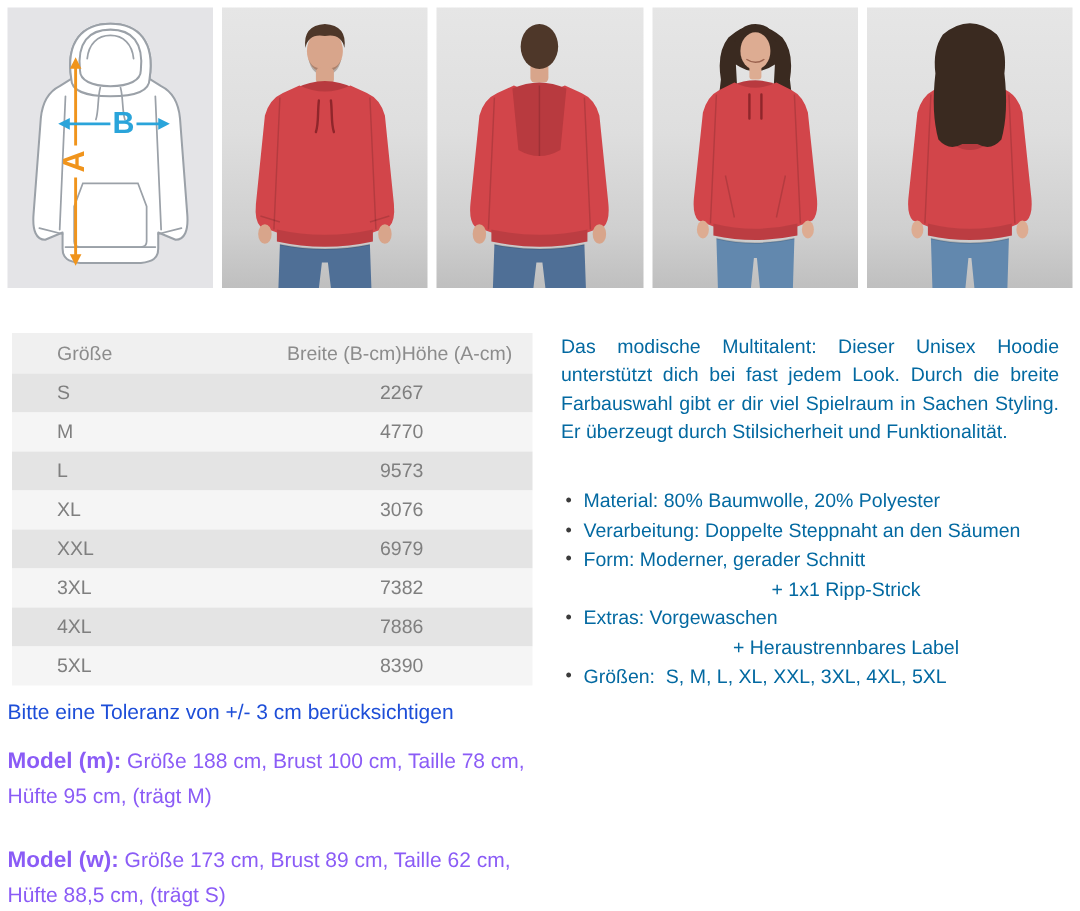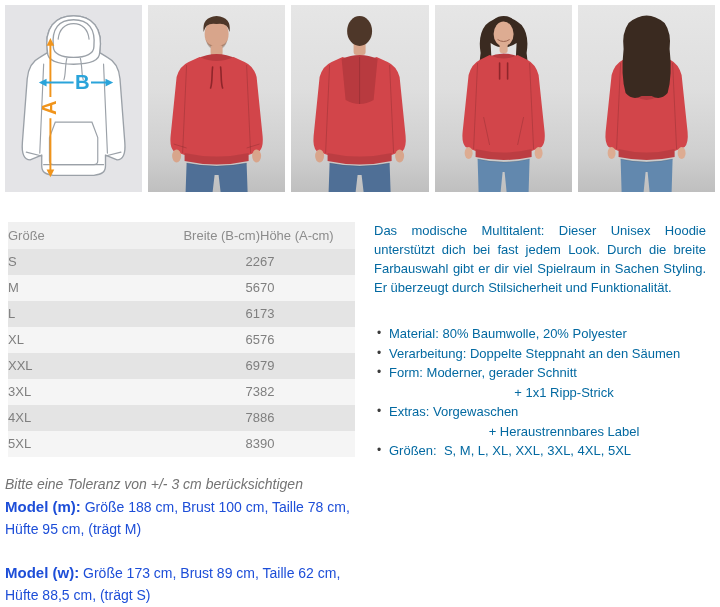--- a/index.html
+++ b/index.html
@@ -41,21 +41,21 @@
   
   .size-table {
     position:absolute; top:222px; left:8px; width:347px;
     border-collapse:collapse; font-size:13px; line-height:16px;
   }
   .size-table th {
     background:#f0f0f0; color:#8c8c8c; font-weight:normal; text-align:left;
     padding:6px 0 5px 0;
   }
   .size-table td { color:#7f7f7f; text-align:left; padding:5px 0; }
-  .size-table th:nth-child(1), .size-table td:nth-child(1) { width:125px; }
+  .size-table th:nth-child(1), .size-table td:nth-child(1) { width:125px; padding-left:30px; }
   .size-table th:nth-child(2), .size-table td:nth-child(2) { width:127px;text-align:right; }
   .size-table th:nth-child(3), .size-table td:nth-child(3) { width:95px;  }
   .size-table tbody tr:nth-child(odd)  td { background:#e4e4e4; }
   .size-table tbody tr:nth-child(even) td { background:#f5f5f5; }
 
   
   .right-col { position:absolute; top:221px; left:374px; width:332px; color:#0369a1; }
   .description {
     margin:0; font-size:13px; line-height:19px; text-align:justify;
   }
@@ -63,24 +63,24 @@
     margin:27px 0 0 0; padding:0; list-style:none;
     font-size:13px; line-height:19.5px;
   }
   .features li { position:relative; padding-left:15px; }
   .features li::before { content:"\2022"; position:absolute; left:3px; top:0; font-size:12px; color:#3b3b3b; }
   .features li.indent { padding-left:48px;text-align:center; }
   .features li.indent::before { content:""; }
 
   
   .note-tolerance {
-    position:absolute; left:5px; top:475px; width:360px;
-    font-size:14px; color:#737373; line-height:18px;font-style:italic;
-  }
-  .note-model { position:absolute; left:5px; width:358px; font-size:14px; line-height:22px; color:#1d4ed8; }
+    position:absolute; left:5px; top:465px; width:360px;
+    font-size:14px; color:#1d4ed8; line-height:18px;
+  }
+  .note-model { position:absolute; left:5px; width:358px; font-size:14px; line-height:22px; color:#8b5cf6; }
   .note-model-m { top:496px; }
   .note-model-w { top:562px; }
   .note-model b { font-size:15px; }
 </style>
 </head>
 <body>
 
 <div class="page">
 
   <div class="image-strip">
@@ -208,31 +208,31 @@
         </tr>
     </thead>
     <tbody>
         <tr>
           <td>S</td>
           <td>22</td>
           <td>67</td>
         </tr>
         <tr>
           <td>M</td>
-          <td>56</td>
+          <td>47</td>
           <td>70</td>
         </tr>
         <tr>
           <td>L</td>
-          <td>61</td>
+          <td>95</td>
           <td>73</td>
         </tr>
         <tr>
           <td>XL</td>
-          <td>65</td>
+          <td>30</td>
           <td>76</td>
         </tr>
         <tr>
           <td>XXL</td>
           <td>69</td>
           <td>79</td>
         </tr>
         <tr>
           <td>3XL</td>
           <td>73</td>

